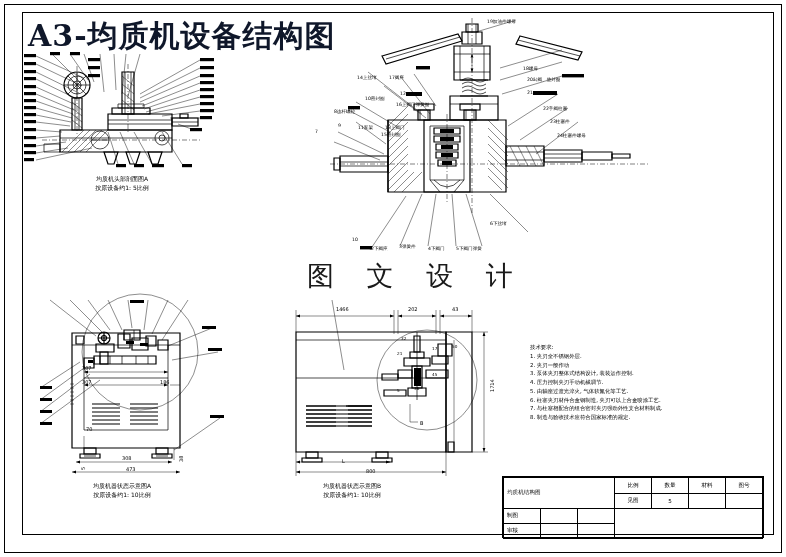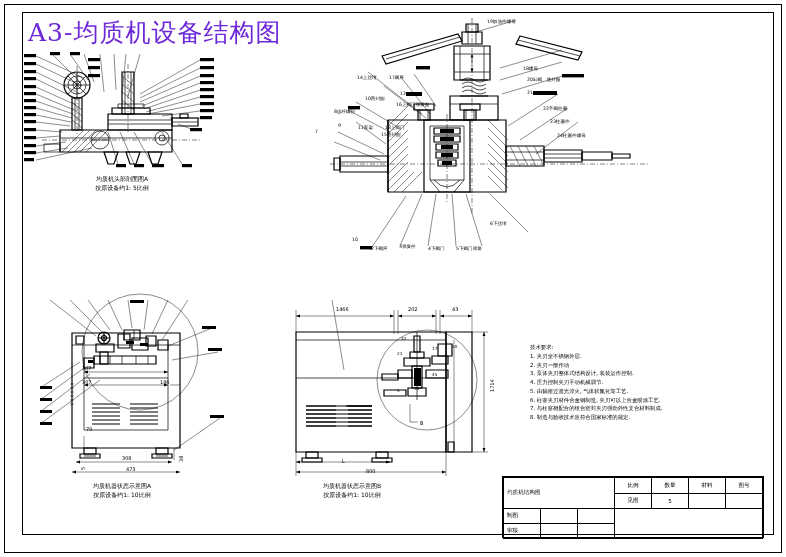--- a/index.html
+++ b/index.html
@@ -23,24 +23,24 @@
   .inner-frame {
     position: absolute;
     left: 22px; top: 12px; right: 12px; bottom: 22px;
     border: 1.5px solid #000;
   }
   
   .main-title {
     position: absolute;
     left: 28px; top: 16px;
     font-family: "DejaVu Serif", "Liberation Serif", serif;
-    font-weight: normal;
-    font-size: 25px;
+    font-weight: bold;
+    font-size: 30px;
     letter-spacing: 1px;
-    color: #6d28d9;
+    color: #0f172a;
     white-space: nowrap;
   }
   
   .watermark {
     position: absolute;
     left: 307px; top: 258px;
     font-family: "DejaVu Serif", "Liberation Serif", serif;
     font-size: 27px;
     letter-spacing: 12px;
     color: #1a1a1a;
@@ -126,20 +126,21 @@
 </head>
 <body>
 
 <div id="page">
 
   <div class="outer-frame"></div>
   <div class="inner-frame"></div>
 
   <div class="main-title">A3-均质机设备结构图</div>
 
+  <div class="watermark">图 文 设 计</div>
 
   <div class="dwg" style="left:22px; top:52px;">
     <svg width="200" height="120" viewBox="0 0 200 120">
 
       <g class="lnt">
         <path d="M14 4 L62 26"></path>
           <path d="M14 12 L60 34"></path>
           <path d="M14 20 L57 41"></path>
         <path d="M14 27 L55 47"></path>
           <path d="M14 35 L54 53"></path>

